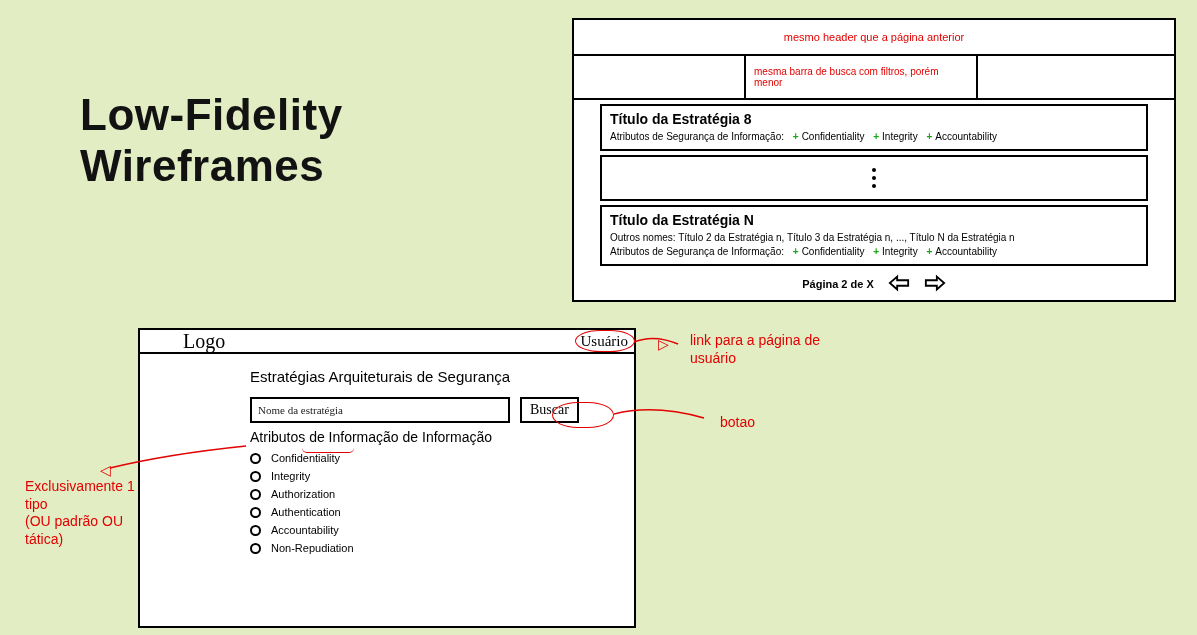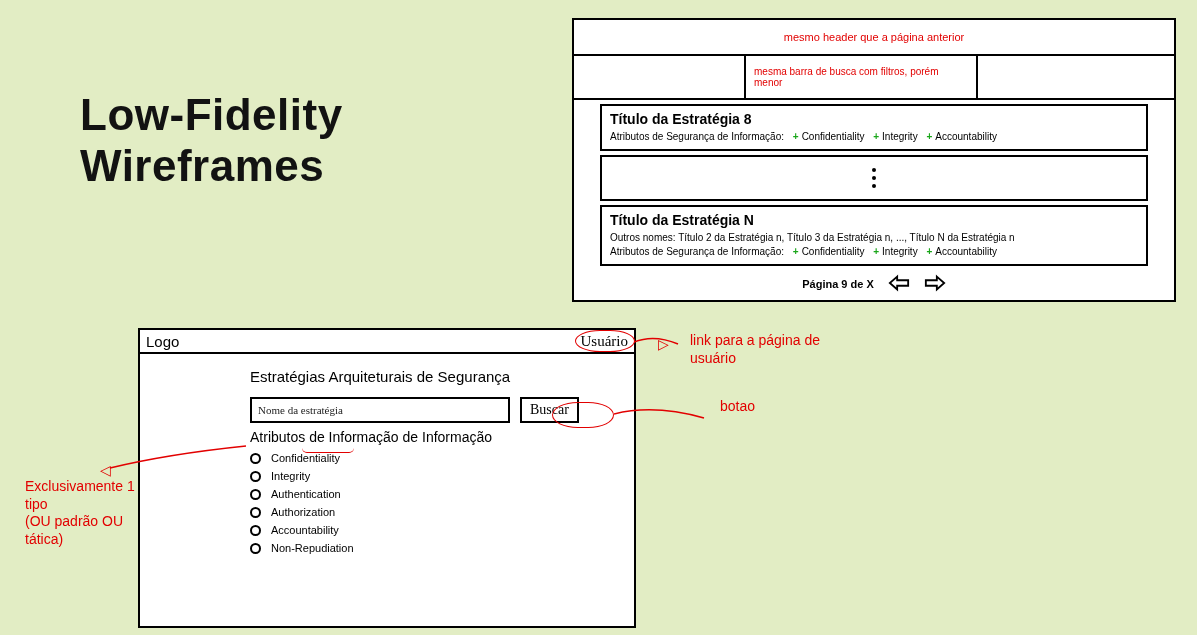--- a/index.html
+++ b/index.html
@@ -115,21 +115,21 @@
   }
   .wf-search .hdr {
     display: flex;
     justify-content: space-between;
     align-items: center;
     height: 24px;
     border-bottom: 2px solid #000;
     padding: 0 6px;
     font-size: 14px;
   }
-  .wf-search .hdr .logo { font-family: Liberation Sans, sans-serif; font-size: 15px; }
+  .wf-search .hdr .logo { font-family: Liberation Serif, serif; font-size: 20px; margin-left: 37px; }
   .wf-search .hdr .user-link {
     font-family: "Times New Roman", serif;
     font-size: 15px;
     position: relative;
   }
   .wf-search .body { padding: 14px 30px 8px 110px; }
   .wf-search .body-title { font-size: 15px; margin-bottom: 12px; }
   .wf-search .search-row { display: flex; gap: 10px; align-items: center; margin-bottom: 6px; }
   .wf-search .search-input {
     border: 2px solid #000;
@@ -249,21 +249,21 @@
     <div>Outros nomes: Título 2 da Estratégia n, Título 3 da Estratégia n, ..., Título N da Estratégia n</div>
     <div class="attr-line">
       <span>Atributos de Segurança de Informação:</span>
       <span class="plus">+</span><span>Confidentiality</span>
       <span class="plus">+</span><span>Integrity</span>
       <span class="plus">+</span><span>Accountability</span>
     </div>
   </div>
 
   <div class="pager">
-    <span>Página 9 de X</span>
+    <span>Página 2 de X</span>
     <span>
       <svg viewBox="0 0 24 18">
           <path d="M10 2 L2 9 L10 16 L10 12 L22 12 L22 6 L10 6 Z" fill="none" stroke="#000" stroke-width="2"></path>
         </svg>
     </span>
     <span>
       <svg viewBox="0 0 24 18">
           <path d="M14 2 L22 9 L14 16 L14 12 L2 12 L2 6 L14 6 Z" fill="none" stroke="#000" stroke-width="2"></path>
         </svg>
     </span>
@@ -293,25 +293,25 @@
       <li>
           <span class="circ"></span>
           <span>Confidentiality</span>
         </li>
       <li>
           <span class="circ"></span>
           <span>Integrity</span>
         </li>
       <li>
           <span class="circ"></span>
+          <span>Authorization</span>
+        </li>
+      <li>
+          <span class="circ"></span>
           <span>Authentication</span>
-        </li>
-      <li>
-          <span class="circ"></span>
-          <span>Authorization</span>
         </li>
       <li>
           <span class="circ"></span>
           <span>Accountability</span>
         </li>
       <li>
           <span class="circ"></span>
           <span>Non-Repudiation</span>
         </li>
     </ul>
@@ -328,15 +328,15 @@
 <svg class="red-curve" style="left:634px; top:336px; width:50px; height:16px;">
   <path d="M0 6 Q 20 -2 44 8" fill="none" stroke="#e20000" stroke-width="1.5"></path>
 </svg>
 <svg class="red-curve" style="left:108px; top:444px; width:140px; height:28px;">
   <path d="M138 2 Q 60 10 2 24" fill="none" stroke="#e20000" stroke-width="1.5"></path>
 </svg>
 <span class="red-arrow" style="left:100px; top:462px;">◁</span>
 <span class="red-arrow" style="left:658px; top:336px;">▷</span>
 
 <div class="anno" style="left:690px; top:332px; width:140px;">link para a página de usuário</div>
-<div class="anno" style="left:720px; top:398px;">botao</div>
+<div class="anno" style="left:720px; top:414px;">botao</div>
 <div class="anno" style="left:25px; top:478px; width:120px; white-space:pre-line;">Exclusivamente 1 tipo
 (OU padrão OU tática)</div>
 
 </body></html>

